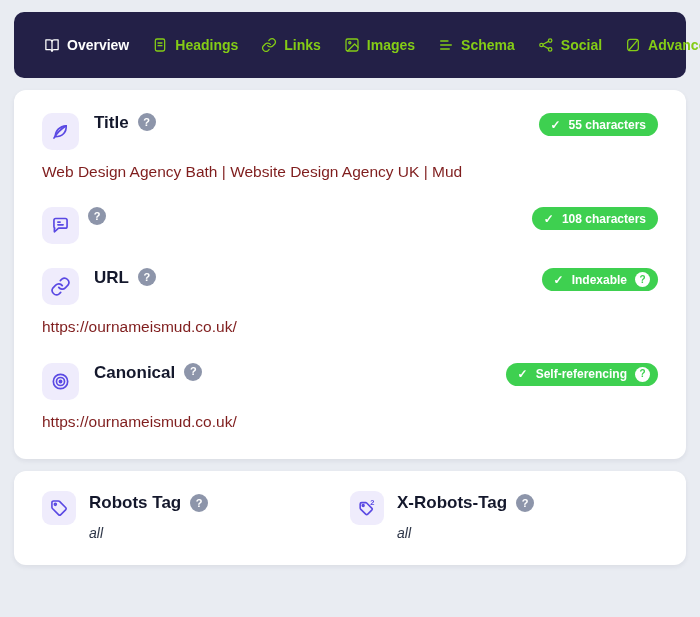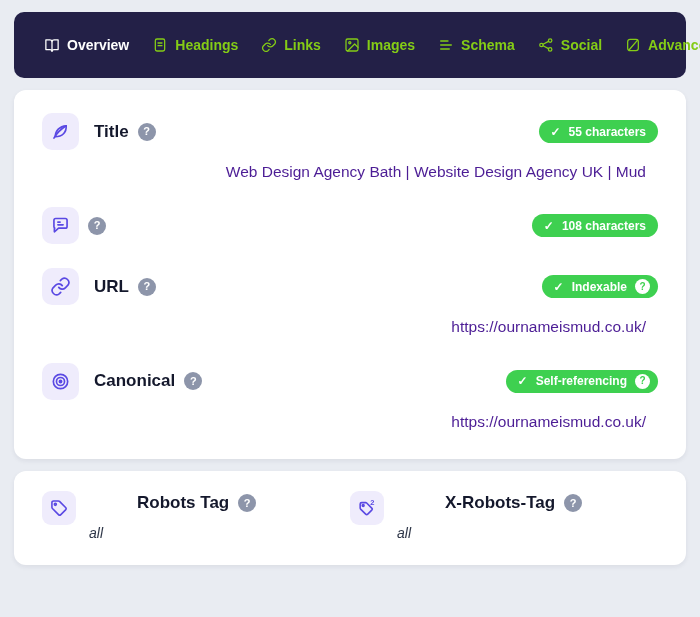--- a/index.html
+++ b/index.html
@@ -33,21 +33,21 @@
   
   .card {
     margin: 12px 14px 0;
     background: #ffffff;
     border-radius: 12px;
     box-shadow: 0 2px 5px rgba(25,30,60,.07);
   }
   .card-main { padding: 23px 28px 26px; }
 
   .section + .section { margin-top: 24px; }
-  .sec-head { display: flex; align-items: center; }
+  .sec-head { display: flex; }
   .icon-box {
     width: 37px; height: 37px; flex: none;
     border-radius: 10px; background: #efecfc; color: #5a49e3;
     display: flex; align-items: center; justify-content: center;
   }
   .icon-box svg { width: 21px; height: 21px; display: block; }
   .sec-label { margin-left: 15px; font-size: 17px; font-weight: 700; color: #14182c; }
   .help {
     width: 18px; height: 18px; border-radius: 50%;
     background: #8d95aa; color: #fff;
@@ -65,31 +65,31 @@
   .badge .b-help {
     width: 15px; height: 15px; border-radius: 50%;
     background: #fff; color: #3ed050;
     font-size: 10px; font-weight: 800; line-height: 1;
     display: flex; align-items: center; justify-content: center;
     margin-right: -4px; cursor: pointer;
   }
   .badge-check { font-size: 12px; line-height: 1; }
   .sec-value {
     margin-top: 11px;
-    font-size: 15.5px; color: #4c1d95; line-height: 1.45;
-    white-space: pre-wrap; max-width: 604px; text-align: right;
+    font-size: 15.5px; color: #7f1d1d; line-height: 1.45;
+    white-space: pre-wrap; max-width: 604px;
   }
 
   
   .card-robots { padding: 20px 28px 24px; display: flex; }
   .robot-item { flex: 1; display: flex; align-items: flex-start; }
   .robot-item .icon-box { width: 34px; height: 34px; border-radius: 9px; }
   .robot-item .icon-box svg { width: 20px; height: 20px; }
   .robot-col { margin-left: 13px; }
-  .robot-head { display: flex; align-items: center; margin-top: 2px; margin-left: 48px; }
+  .robot-head { display: flex; align-items: center; margin-top: 2px; }
   .robot-label { font-size: 17px; font-weight: 700; color: #14182c; }
   .robot-value { margin-top: 12px; font-size: 14px; color: #2e3648; font-style: italic; }
 </style>
 </head>
 <body>
 
 <nav class="nav">
 
   <div class="nav-tab active">
     <span>

